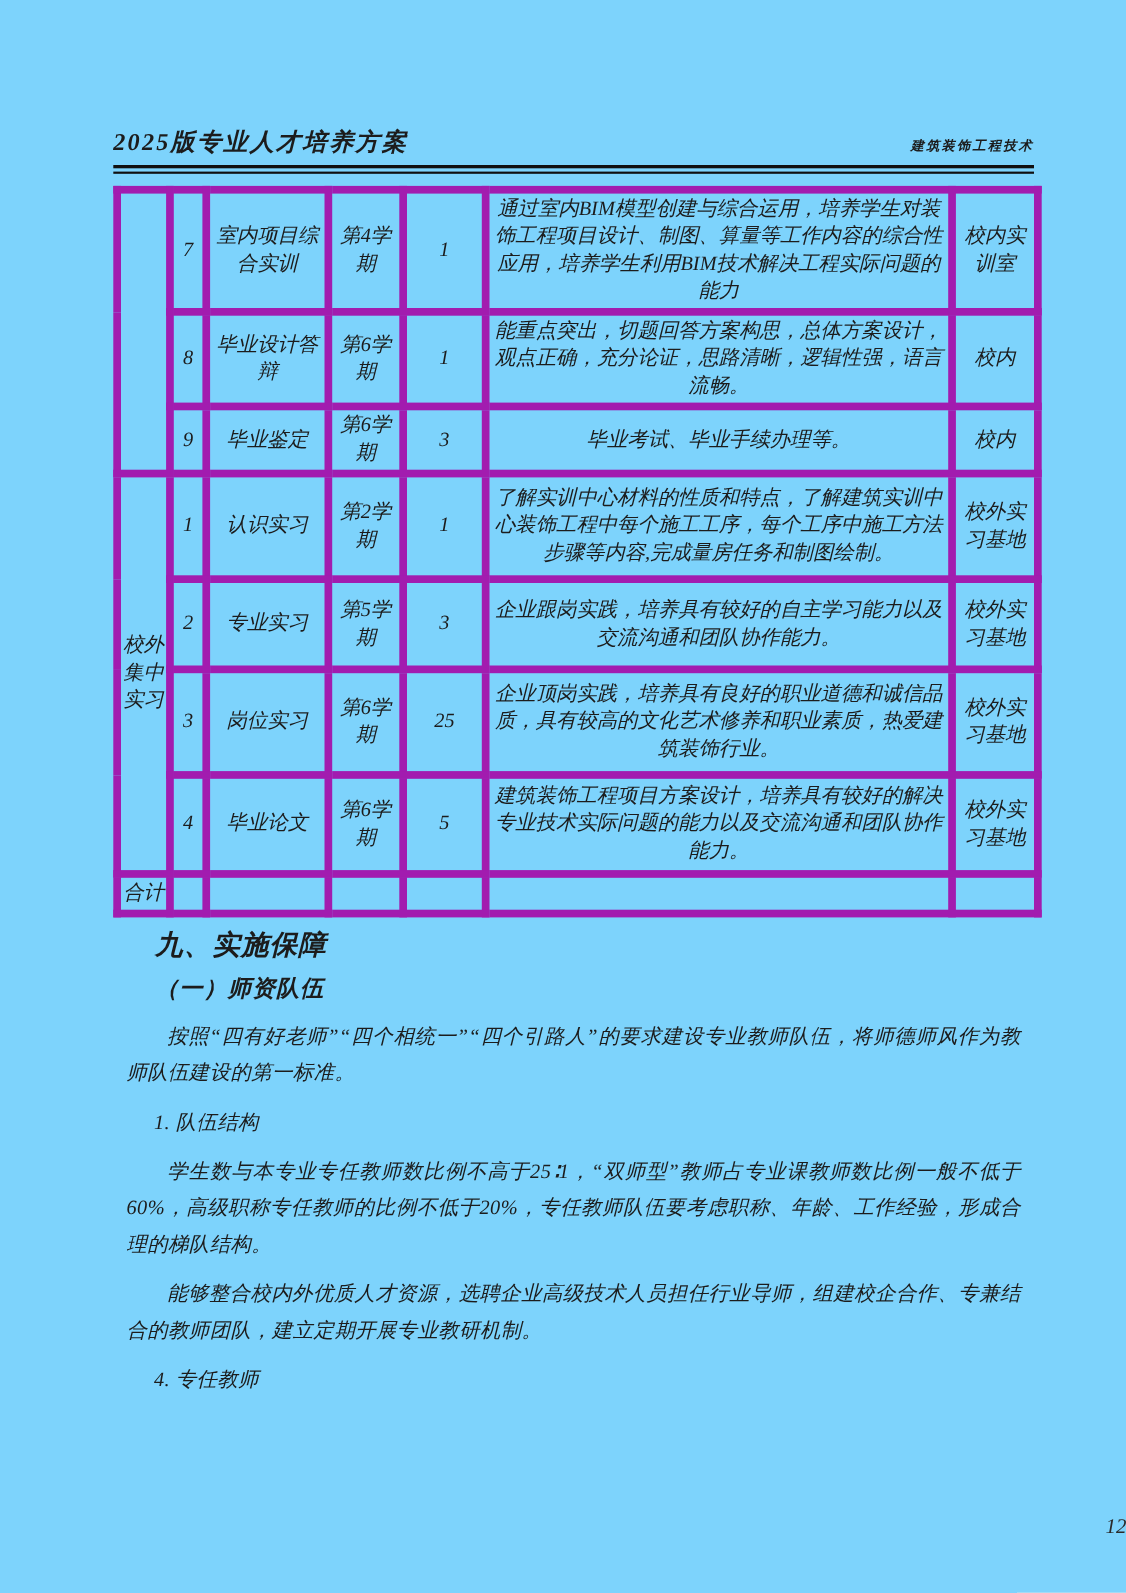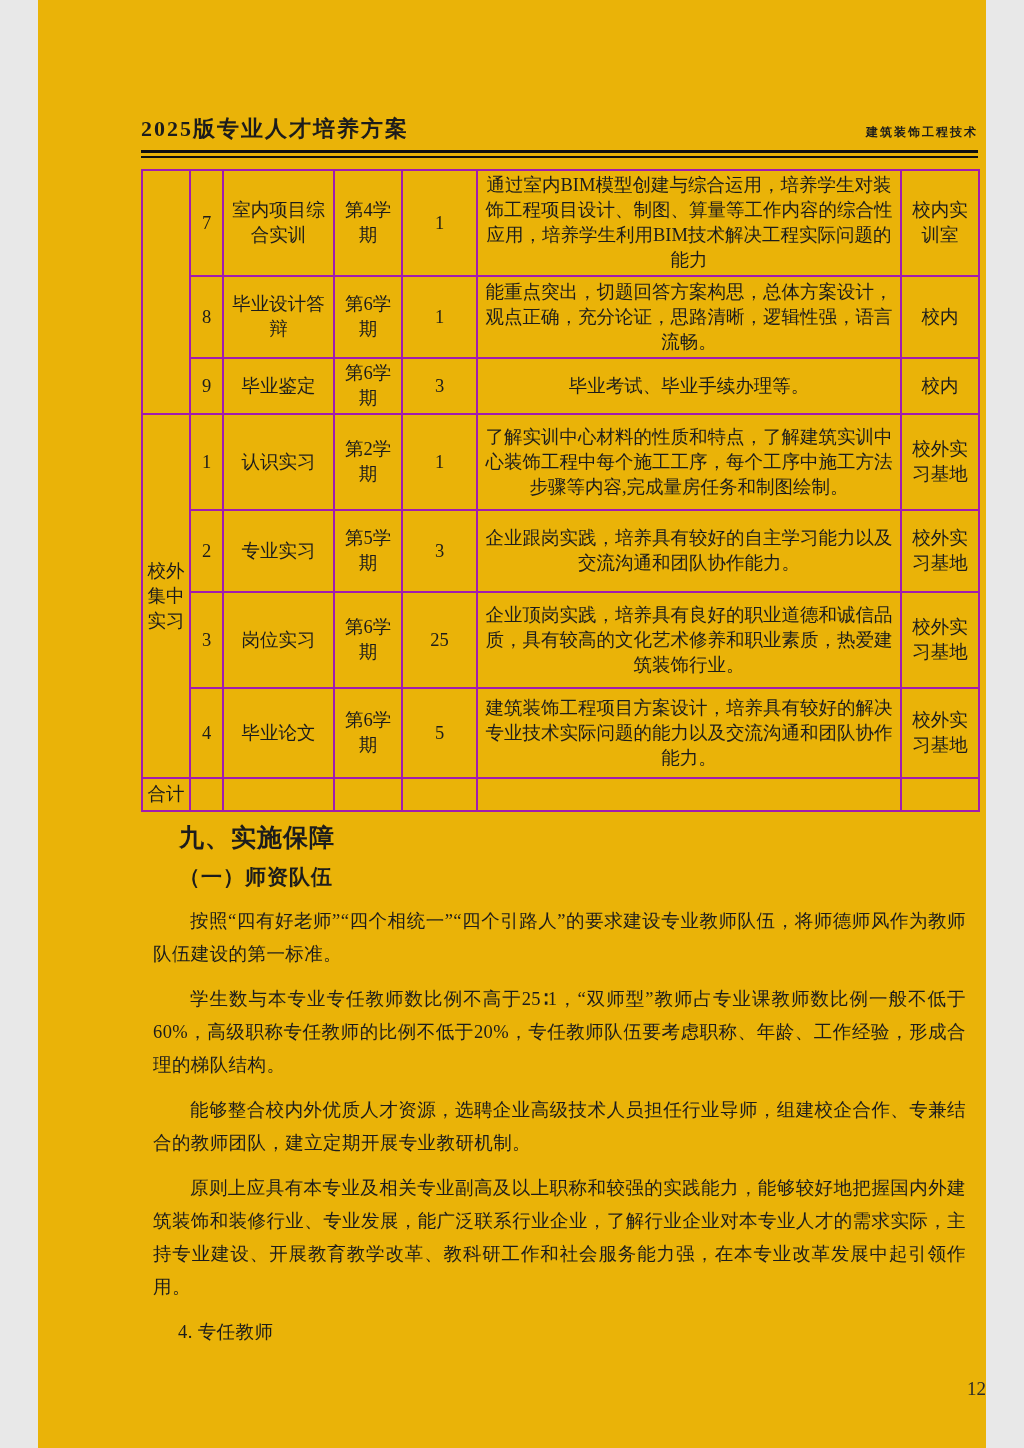--- a/index.html
+++ b/index.html
@@ -1,23 +1,24 @@
 <!DOCTYPE html>
 <html><head>
 <meta charset="utf-8">
 <style>
   html,body { margin:0; padding:0; background:#e8e8e8; }
   .page {
     position:relative;
-    width:948px; height:1448px;
+    width:1024px; height:1448px;
     margin:0 auto;
-    background:#eab308;
+    background:#7dd3fc;
     font-family:"Liberation Serif","DejaVu Serif",serif;
     color:#1c1c1c;
     overflow:hidden;
+    font-style:italic;
   }
   .content { position:absolute; left:103px; top:0; width:837px; }
 
   
   .doc-header {
     margin-top:114px;
     display:flex; justify-content:space-between; align-items:baseline;
     font-weight:700;
   }
   .doc-header .hl { font-size:22px; letter-spacing:2px; }
@@ -27,21 +28,21 @@
   
   table.plan {
     margin-top:11px;
     border-collapse:collapse;
     table-layout:fixed;
     width:837px;
     border:1.5px solid #2e2e2e;
     border-bottom:2.5px solid #1c1c1c;
   }
   table.plan td {
-    border:2px solid #a21caf;
+    border:7px solid #a21caf;
     font-size:18.5px;
     line-height:25px;
     text-align:center;
     vertical-align:middle;
     padding:2px;
     word-break:break-all;
     overflow:hidden;
   }
   td.cat  { padding:2px 1px; }
   td.desc { text-align:justify; text-justify:inter-character; padding:2px 7px; }
@@ -162,22 +163,22 @@
           <td></td>
           <td></td>
         </tr>
       </tbody>
     </table>
 
     <div class="body-text">
       <div class="sec-heading">九、实施保障</div>
       <div class="sub-heading">（一）师资队伍</div>
       <p class="para">按照“四有好老师”“四个相统一”“四个引路人”的要求建设专业教师队伍，将师德师风作为教师队伍建设的第一标准。</p>
+      <p class="item">1. 队伍结构</p>
       <p class="para">学生数与本专业专任教师数比例不高于25∶1，“双师型”教师占专业课教师数比例一般不低于60%，高级职称专任教师的比例不低于20%，专任教师队伍要考虑职称、年龄、工作经验，形成合理的梯队结构。</p>
       <p class="para">能够整合校内外优质人才资源，选聘企业高级技术人员担任行业导师，组建校企合作、专兼结合的教师团队，建立定期开展专业教研机制。</p>
-      <p class="para">原则上应具有本专业及相关专业副高及以上职称和较强的实践能力，能够较好地把握国内外建筑装饰和装修行业、专业发展，能广泛联系行业企业，了解行业企业对本专业人才的需求实际，主持专业建设、开展教育教学改革、教科研工作和社会服务能力强，在本专业改革发展中起引领作用。</p>
       <p class="item">4. 专任教师</p>
     </div>
 
   </div>
 
   <div class="page-number">12</div>
 </div>
 
 </body></html>

